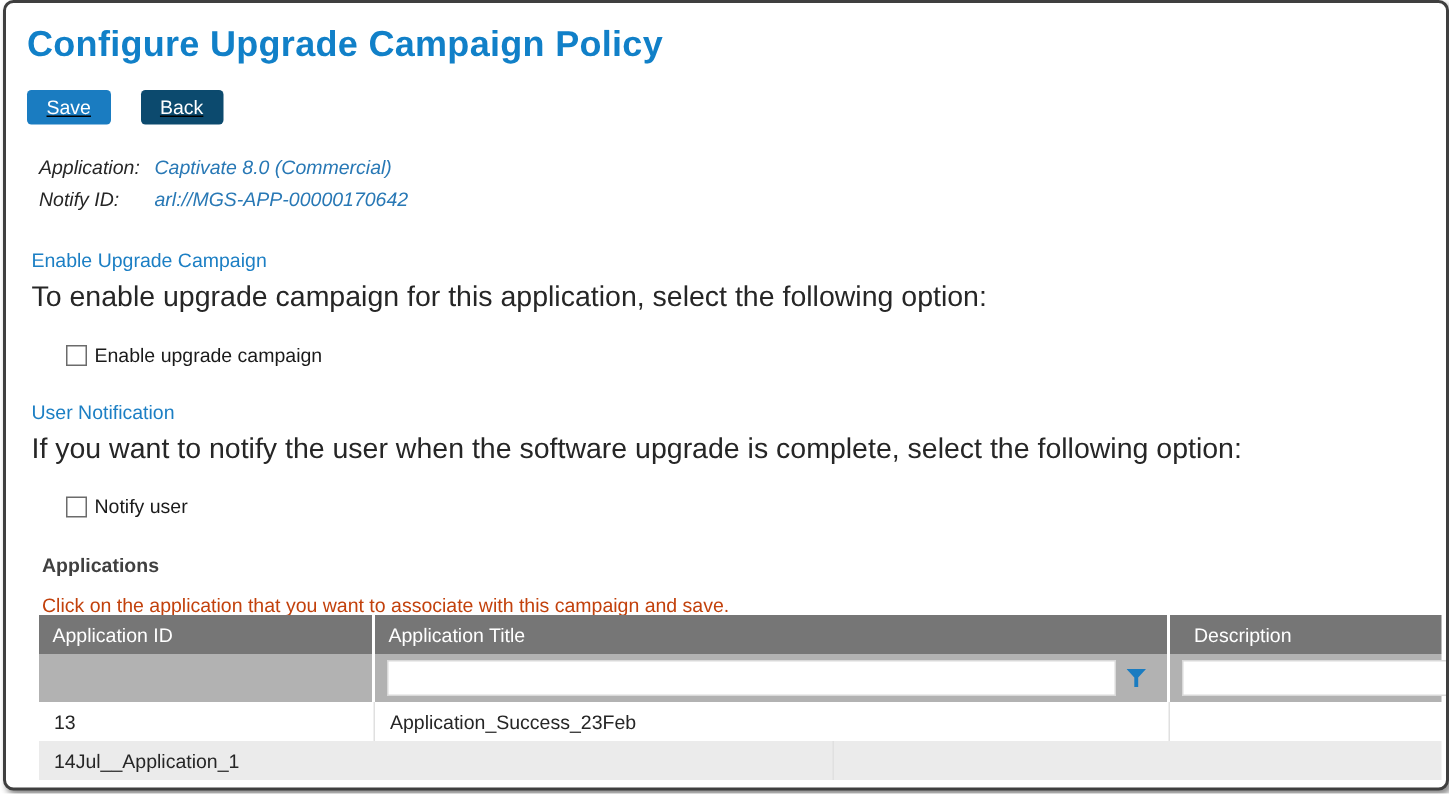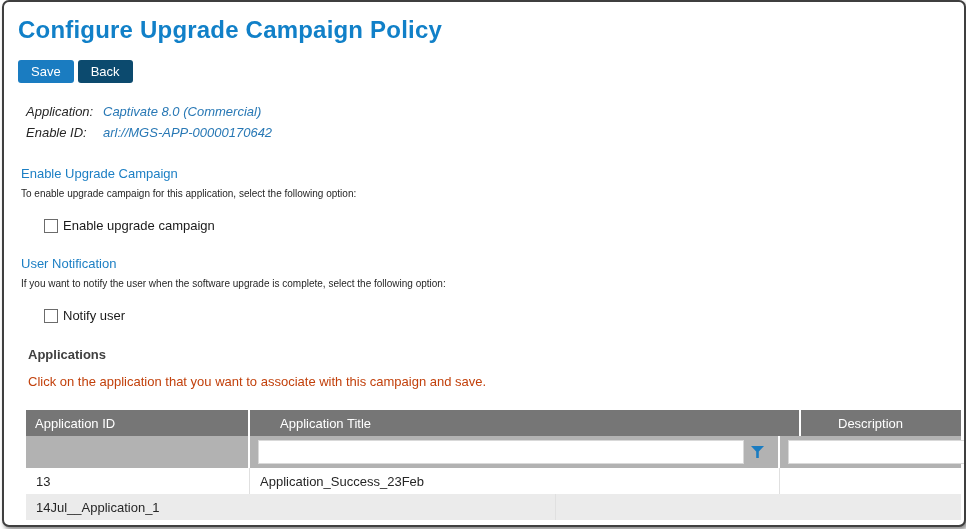--- a/index.html
+++ b/index.html
@@ -17,42 +17,42 @@
     border-radius: 7px;
     box-shadow: 2px 3px 4px rgba(0,0,0,0.45);
     overflow: hidden;
   }
   .page-title {
     margin: 14px 0 0 14px;
     font-size: 24px; font-weight: bold;
     color: #1180c8;
     letter-spacing: 0.2px;
   }
-  .toolbar { margin: 16px 0 0 14px; display: flex; gap: 4px; }
+  .toolbar { margin: 16px 0 0 14px; display: flex; gap: 20px; text-decoration: underline; }
   .btn {
     border: none; cursor: pointer;
     font-family: "Liberation Sans", sans-serif;
     font-size: 13px; color: #ffffff;
     padding: 4px 13px;
     border-radius: 3px;
     line-height: 15px;
   }
   .btn-save { background: #1a7cc1; }
   .btn-back { background: #0c4a6e; }
   .info-block { margin: 18px 0 0 22px; font-size: 13px; color: #262626; }
   .info-row { display: flex; line-height: 21px; font-style: italic; }
   .info-label { width: 77px; }
   .info-link { color: #2878b5; text-decoration: none; cursor: pointer; }
   .section { margin-left: 17px; }
   .section-heading {
     font-size: 13px; font-weight: normal;
     color: #1c7fc4;
     margin-top: 23px;
   }
-  .section-desc { font-size: 10px; color: #262626; margin-top: 7px; }
+  .section-desc { font-size: 19px; color: #262626; margin-top: 7px; }
   .checkbox-row {
     display: flex; align-items: center;
     margin: 19px 0 0 23px;
     font-size: 13px; color: #1a1a1a;
   }
   .checkbox {
     width: 14px; height: 14px;
     background: #ffffff;
     border: 1px solid #6b6b6b;
     margin-right: 5px;
@@ -69,21 +69,21 @@
   .grid {
     position: absolute;
     left: 22px; top: 408px;
     width: 935px;
     font-size: 13px;
   }
   .grid-row { display: flex; width: 100%; }
   .col-id { width: 224px; flex: none; }
   .col-title { width: 530px; flex: none; }
   .col-desc { flex: 1; }
-  .head-row { background: #767676; color: #ffffff; height: 26px; gap: 21px; }
+  .head-row { background: #767676; color: #ffffff; height: 26px; }
   .head-cell {
     display: flex; align-items: center;
     padding-left: 9px;
     border-right: 2px solid #ffffff;
     cursor: pointer;
   }
   .head-cell:last-child { border-right: none; padding-left: 16px; }
   .filter-row { background: #b2b2b2; height: 32px; }
   .filter-cell {
     display: flex; align-items: center;
@@ -130,21 +130,21 @@
     <button class="btn btn-save">Save</button>
     <button class="btn btn-back">Back</button>
   </div>
 
   <div class="info-block">
     <div class="info-row">
       <span class="info-label">Application:</span>
       <a class="info-link">Captivate 8.0 (Commercial)</a>
     </div>
     <div class="info-row">
-      <span class="info-label">Enable ID:</span>
+      <span class="info-label">Notify ID:</span>
       <a class="info-link">arl://MGS-APP-00000170642</a>
     </div>
   </div>
 
   <div class="section">
     <h3 class="section-heading">Enable Upgrade Campaign</h3>
     <div class="section-desc">To enable upgrade campaign for this application, select the following option:</div>
     <label class="checkbox-row">
       <span class="checkbox"></span>
       <span>Enable upgrade campaign</span>

